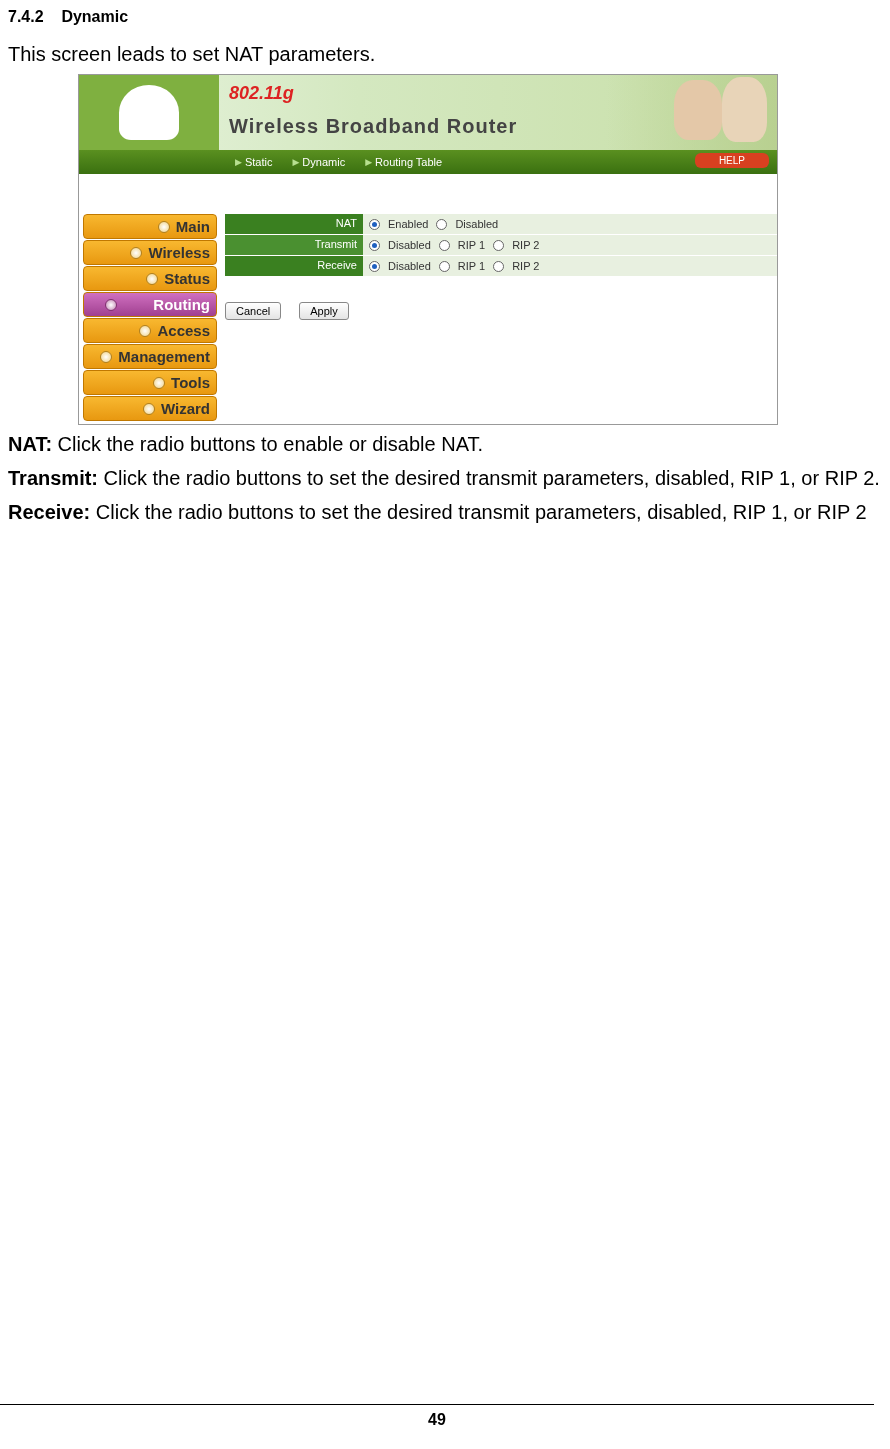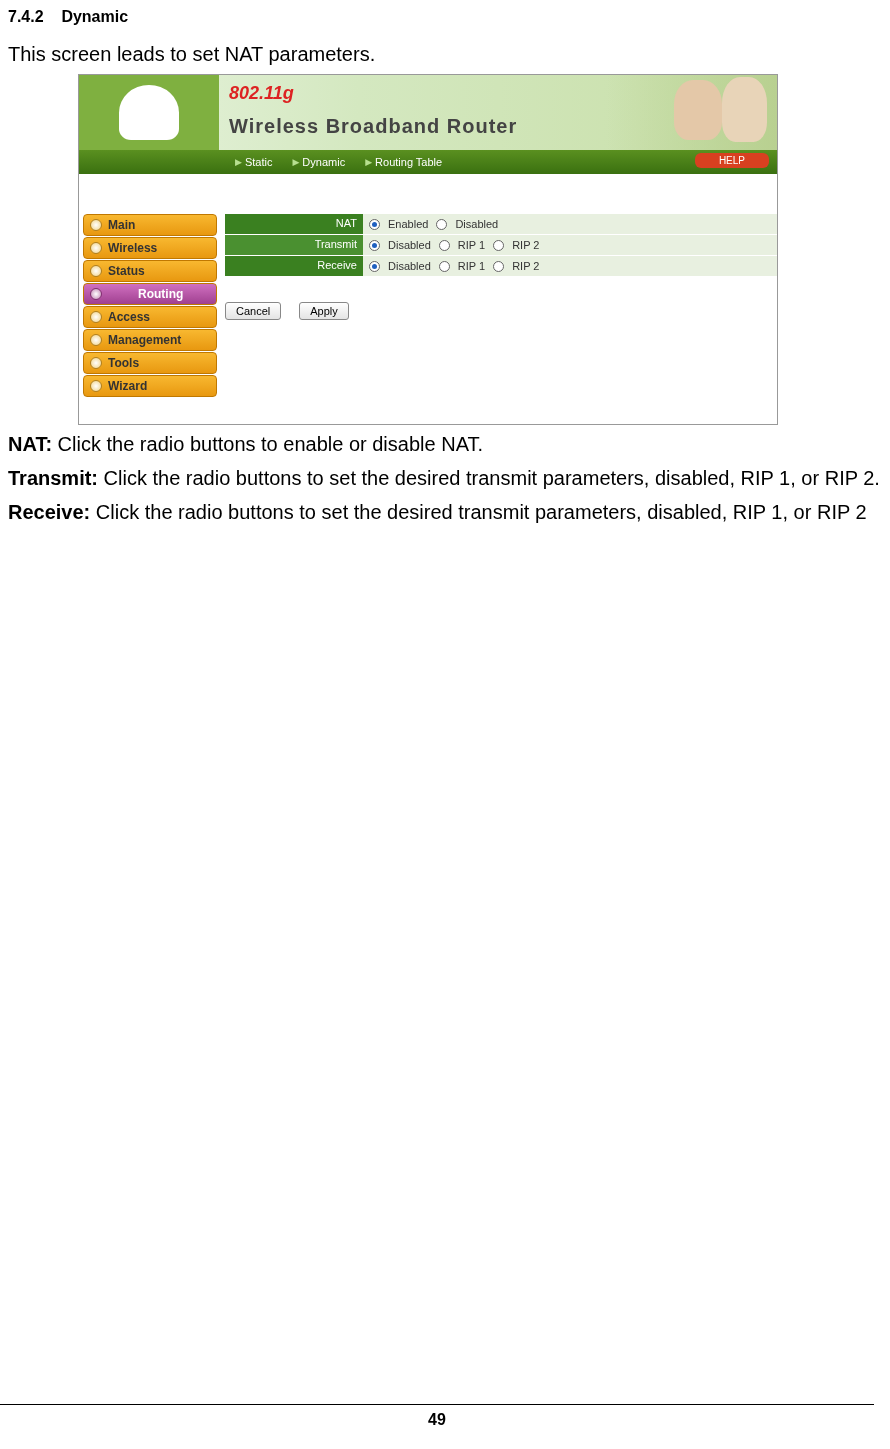--- a/index.html
+++ b/index.html
@@ -113,26 +113,27 @@
       width: 138px;
       padding: 40px 0 0 4px;
       background: #fff;
     }
     .nav-item {
       background: linear-gradient(#f8b830, #e89810);
       border: 1px solid #c07800;
       border-radius: 4px;
       padding: 3px 6px;
       margin-bottom: 1px;
-      font-size: 12px;
+      font-size: 15px;
       font-weight: bold;
       color: #333;
       display: flex;
       align-items: center;
       gap: 6px;
+      justify-content: flex-end;
     }
     .nav-item.active {
       background: linear-gradient(#d070c0, #a04090);
       color: #fff;
       gap: 36px;
     }
     .nav-dot {
       width: 12px;
       height: 12px;
       background: radial-gradient(#fff, #f0d080);

